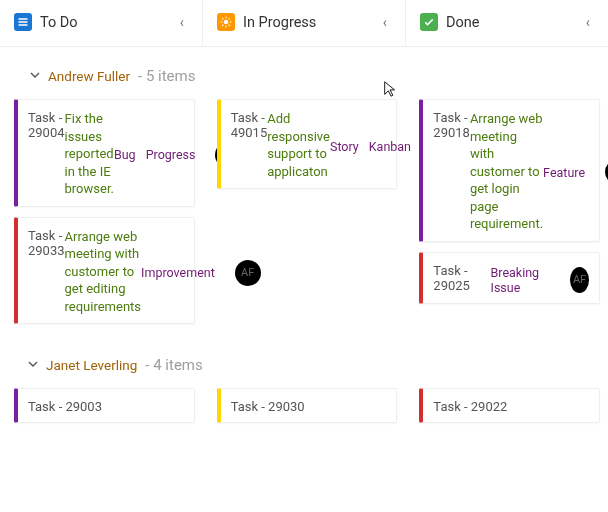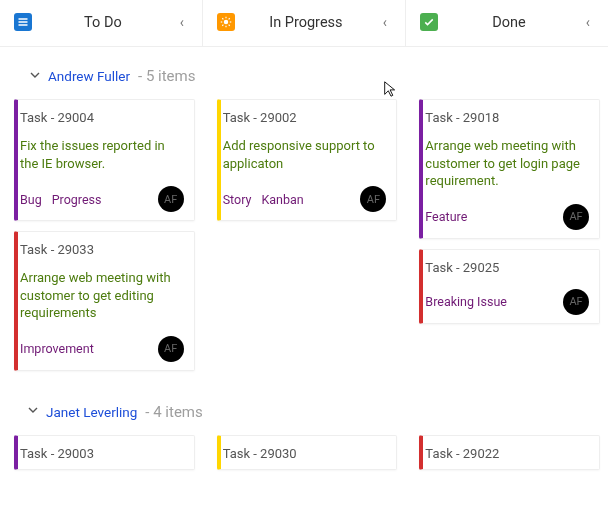--- a/index.html
+++ b/index.html
@@ -11,21 +11,20 @@
     width: 608px;
     height: 512px;
     overflow: hidden;
     position: relative;
   }
   .board { display: flex; width: 100%; }
   .col {
     flex: 1;
     border-right: 1px solid #eee;
     min-width: 0;
-    text-align: center;
   }
   .col:last-child { border-right: none; }
   .col-header {
     display: flex;
     align-items: center;
     padding: 10px 12px 12px 14px;
     border-bottom: 1px solid #eee;
     gap: 8px;
   }
   .col-header .icon-box {
@@ -47,39 +46,39 @@
     overflow: hidden;
   }
   .swimlane-header {
     display:flex; align-items:center;
     padding: 20px 0 10px 28px;
     gap:6px;
   }
   .swimlane-header .caret {
     width:14px; text-align:center; color:#555; font-size:11px;
   }
-  .swimlane-name { font-size:13.5px; color:#1d4ed8; }
+  .swimlane-name { font-size:13.5px; color:#a16207; }
   .swimlane-count { font-size:15px; color:#9e9e9e; margin-left:2px;}
   .row-cards {
     display:flex;
   }
   .cell {
     flex:1;
     padding: 4px 8px 4px 14px;
     display:flex; flex-direction:column; gap:10px;
     min-width:0;
   }
   .card {
     background:#fff;
     border:1px solid #eee;
     border-left-width:4px;
     border-radius:2px;
-    padding:10px 10px 8px 2px;
+    padding:10px 10px 8px 10px;
     box-shadow: 0 1px 2px rgba(0,0,0,0.04);
-    display:flex; flex-direction:column; gap:12px;
+    display:flex; gap:0;
   }
   .card.purple { border-left-color:#7b1fa2; }
   .card.red    { border-left-color:#d32f2f; }
   .card.yellow { border-left-color:#ffd600; }
   .card-title { font-size:13px; color:#555; }
   .card-desc  { font-size:13px; color:#4d7c0f; line-height:1.35; }
   .card-footer {
     display:flex; align-items:center; gap:10px;
     padding-top:2px;
   }
@@ -187,21 +186,21 @@
         <div class="card-footer">
           <span class="tag">Improvement</span>
           <span class="spacer"></span>
           <span class="avatar">AF</span>
         </div>
       </div>
     </div>
 
     <div class="cell">
       <div class="card yellow">
-        <div class="card-title">Task - 29002</div>
+        <div class="card-title">Task - 49015</div>
         <div class="card-desc">Add responsive support to applicaton</div>
         <div class="card-footer">
           <span class="tag">Story</span>
           <span class="tag">Kanban</span>
           <span class="spacer"></span>
           <span class="avatar">AF</span>
         </div>
       </div>
     </div>
 

